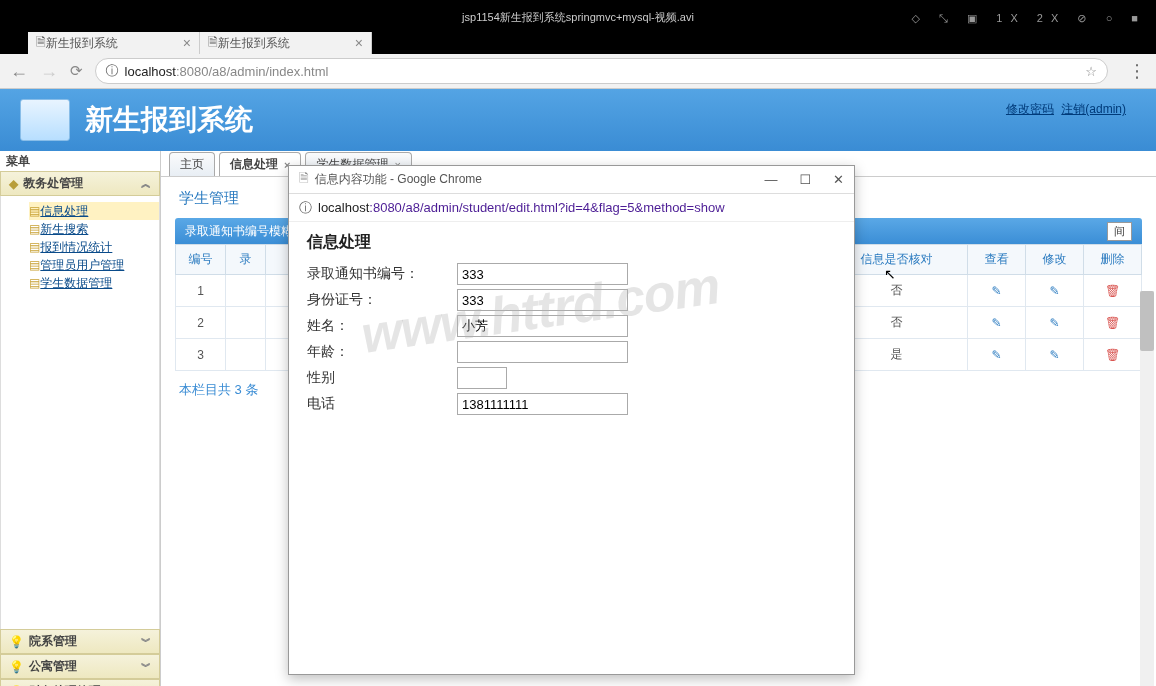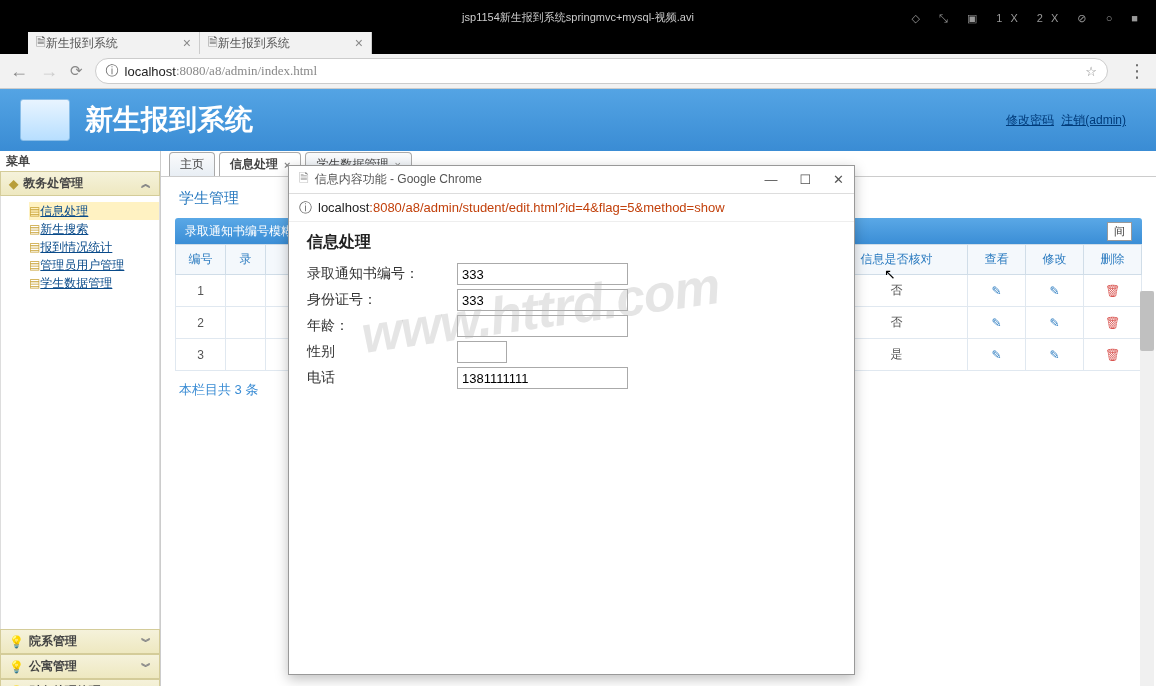--- a/index.html
+++ b/index.html
@@ -14,30 +14,30 @@
 .browser-tabs { height: 22px; background: #000; display: flex; padding-left: 28px; }
 .browser-tab { background: #f2f2f2; width: 172px; height: 22px; display: flex; align-items: center; padding: 0 8px; font-size: 12px; color: #555; border-right: 1px solid #ccc; position: relative; }
 .browser-tab .close { margin-left: auto; color: #888; font-size: 14px; }
 
 
 .address-bar { height: 35px; background: #f2f2f2; display: flex; align-items: center; padding: 0 10px; gap: 12px; border-bottom: 1px solid #ccc; }
 .address-bar .nav-arrow { color: #888; font-size: 18px; }
 .address-bar .url-box { flex: 1; height: 26px; background: #fff; border: 1px solid #ccc; border-radius: 13px; display: flex; align-items: center; padding: 0 10px; font-size: 13px; color: #333; }
 .address-bar .url-box .info-icon { margin-right: 6px; color: #666; }
 .address-bar .url-box .host { color: #222; }
-.address-bar .url-box .path { color: #888; font-family: Liberation Serif, serif; }
+.address-bar .url-box .path { color: #888; }
 .address-bar .star { color: #888; margin-left: 6px; }
 .address-bar .menu-dots { color: #666; font-size: 18px; margin-left: 8px; }
 
 
 .app { background: #fff; height: 615px; display: flex; flex-direction: column; }
 .app-header { height: 62px; background: linear-gradient(#54a4e4, #3a8cd4); display: flex; align-items: center; padding: 0 20px; position: relative; }
 .app-header .logo { width: 50px; height: 42px; background: linear-gradient(#e8f4ff, #b8dfff); border: 1px solid #88bde8; border-radius: 3px; margin-right: 15px; }
 .app-header .title { color: #fff; font-size: 28px; font-weight: bold; }
-.app-header .links { position: absolute; right: 30px; top: 23px; font-size: 12px; }
+.app-header .links { position: absolute; right: 30px; top: 12px; font-size: 12px; }
 .app-header .links a { color: #003b7a; text-decoration: underline; margin-left: 4px; }
 
 .app-body { flex: 1; display: flex; }
 
 
 .sidebar { width: 161px; background: #fff; border-right: 1px solid #ccc; display: flex; flex-direction: column; }
 .sidebar-title { height: 20px; padding: 2px 6px; font-size: 12px; color: #444; font-weight: bold; }
 .sidebar-accordion { flex: 1; display: flex; flex-direction: column; }
 .accordion-header { height: 25px; background: linear-gradient(#f5f2db, #eee8c0); border: 1px solid #d4cc99; display: flex; align-items: center; padding: 0 8px; font-size: 12px; color: #444; font-weight: bold; position: relative; }
 .accordion-header .bullet { color: #b89e3a; margin-right: 5px; }
@@ -69,21 +69,21 @@
 .pagination { font-size: 13px; color: #3a8cd4; padding: 10px 4px; }
 
 
 .popup { position: absolute; left: 288px; top: 165px; width: 567px; height: 510px; background: #fff; border: 1px solid #999; box-shadow: 0 4px 12px rgba(0,0,0,.25); z-index: 50; }
 .popup-titlebar { height: 28px; background: #fff; display: flex; align-items: center; padding: 0 10px; border-bottom: 1px solid #ddd; font-size: 12px; color: #555; }
 .popup-titlebar .file-icon { margin-right: 6px; color: #888; }
 .popup-titlebar .win-controls { margin-left: auto; display: flex; gap: 22px; color: #555; font-size: 13px; }
 .popup-addr { height: 28px; display: flex; align-items: center; padding: 0 10px; font-size: 13px; color: #333; border-bottom: 1px solid #eee; }
 .popup-addr .info-icon { margin-right: 6px; color: #666; }
 .popup-addr .host { color: #222; }
-.popup-addr .path { color: #c2410c; }
+.popup-addr .path { color: #4c1d95; }
 .popup-body { padding: 10px 18px; }
 .popup-body h3 { font-size: 16px; font-weight: bold; color: #222; margin-bottom: 10px; }
 .form-row { display: flex; align-items: center; margin-bottom: 4px; font-size: 14px; color: #333; }
 .form-row label { width: 150px; font-family: Liberation Serif, serif; }
 .form-row input { width: 171px; height: 22px; border: 1px solid #aaa; padding: 0 4px; font-size: 13px; }
 
 
 .watermark { position: absolute; left: 360px; top: 280px; font-size: 52px; font-style: italic; font-weight: bold; color: rgba(180,180,180,.35); transform: rotate(-8deg); pointer-events: none; z-index: 60; letter-spacing: -1px; }
 
 
@@ -267,20 +267,24 @@
     <h3>信息处理</h3>
     <div class="form-row">
       <label>录取通知书编号：</label>
       <input value="333" style="">
     </div>
     <div class="form-row">
       <label>身份证号：</label>
       <input value="333" style="">
     </div>
     <div class="form-row">
+      <label>姓名：</label>
+      <input value="小芳" style="">
+    </div>
+    <div class="form-row">
       <label>年龄：</label>
       <input value="" style="">
     </div>
     <div class="form-row">
       <label>性别</label>
       <input style="width: 50px;" value="">
     </div>
     <div class="form-row">
       <label>电话</label>
       <input value="1381111111" style="">

